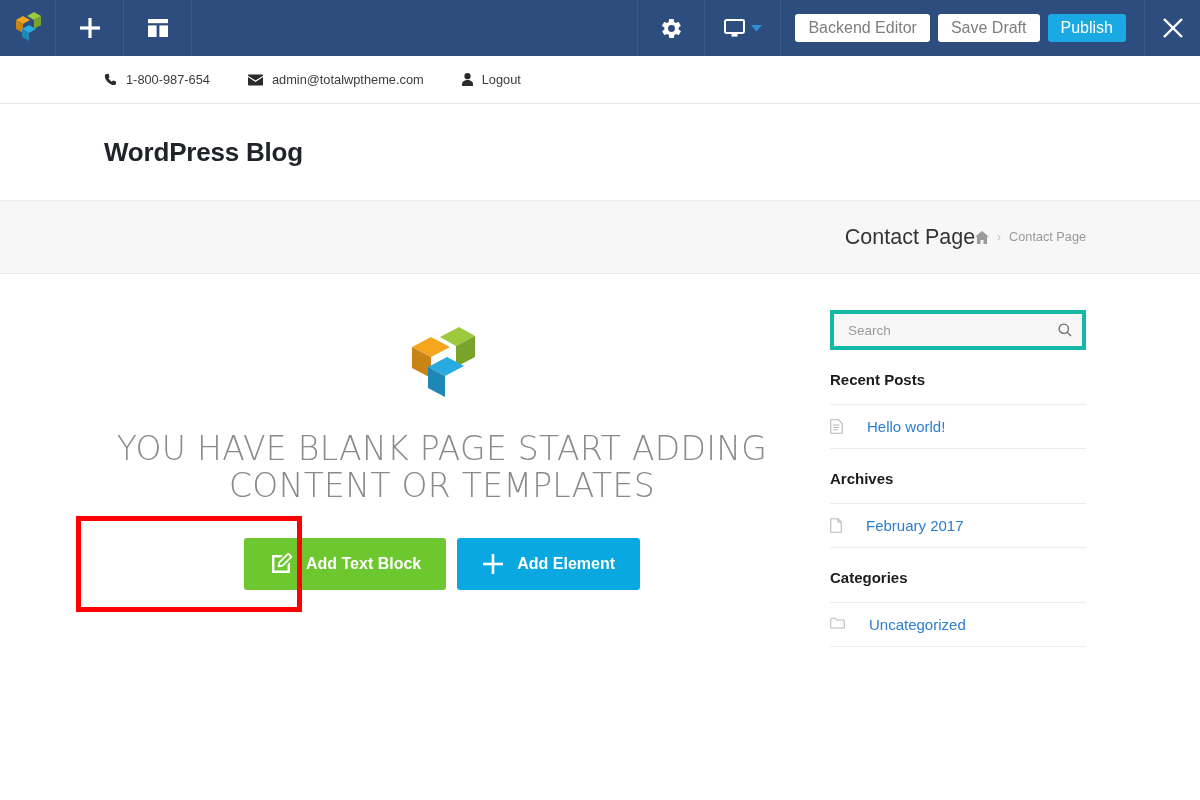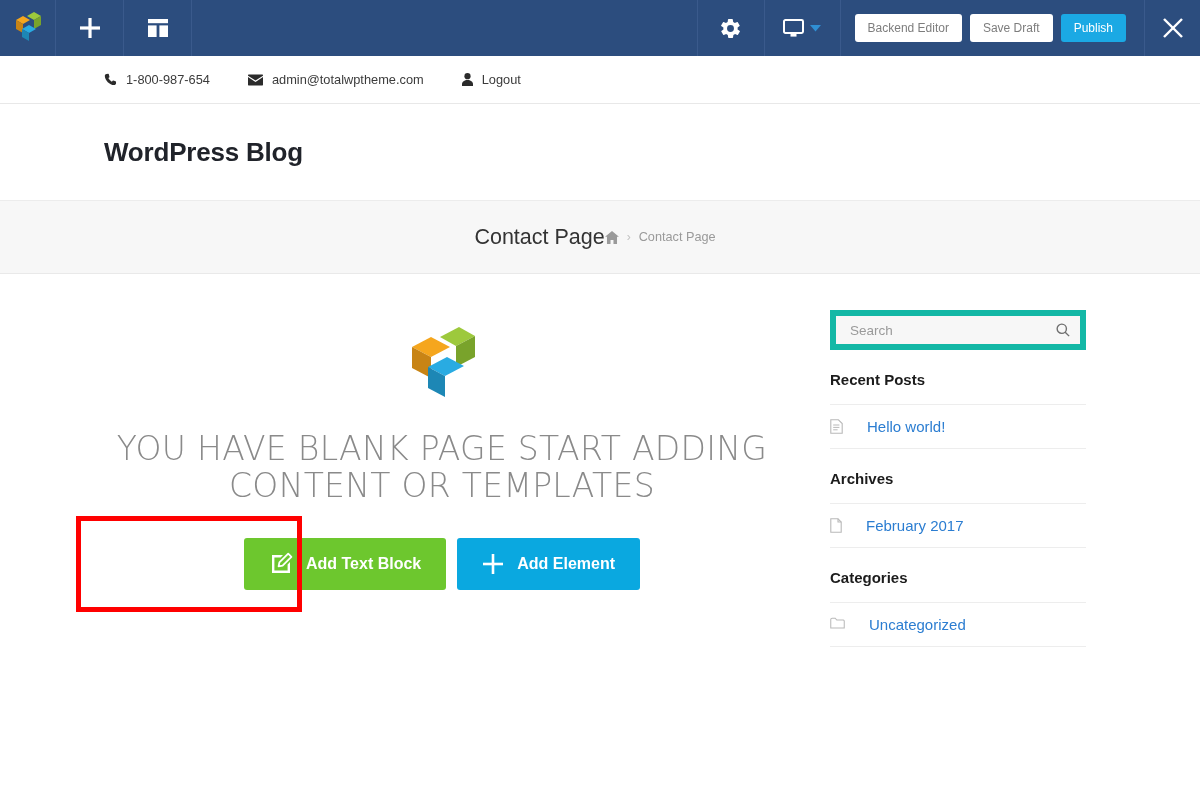--- a/index.html
+++ b/index.html
@@ -39,21 +39,21 @@
   .ab-buttons {
     display: flex;
     align-items: center;
     gap: 8px;
     padding: 0 18px 0 14px;
   }
   .ab-btn {
     height: 28px;
     padding: 0 13px;
     border-radius: 3px;
-    font-size: 12px;
+    font-size: 16px;
     line-height: 28px;
     border: none;
     cursor: pointer;
     font-family: "Liberation Sans", sans-serif;
     white-space: nowrap;
   }
   .ab-btn-light  { background: #ffffff; color: #7d7d7d; }
   .ab-btn-accent { background: #1ba9e4; color: #ffffff; }
 
   
@@ -94,21 +94,21 @@
   }
 
   
   #page-title-bar {
     width: 1200px;
     height: 73px;
     background: #f7f7f7;
     border-bottom: 1px solid #e9e9e9;
     display: flex;
     align-items: center;
-    justify-content: center;
+    justify-content: flex-end;
     padding: 0 114px 0 104px;
   }
   #page-title {
     font-size: 21.5px;
     color: #333333;
     font-weight: normal;
   }
   #breadcrumb {
     display: flex;
     align-items: center;
@@ -184,21 +184,21 @@
     width: 226px;
     height: 96px;
   }
 
   
   #search-widget {
     position: relative;
     width: 256px;
     height: 40px;
     background: #f7f7f7;
-    border: 6px solid #14b8a6;
+    border: 4px solid #14b8a6;
     display: flex;
     align-items: center;
   }
   #search-input {
     width: 100%;
     height: 100%;
     border: none;
     background: transparent;
     outline: none;
     padding: 0 36px 0 14px;

